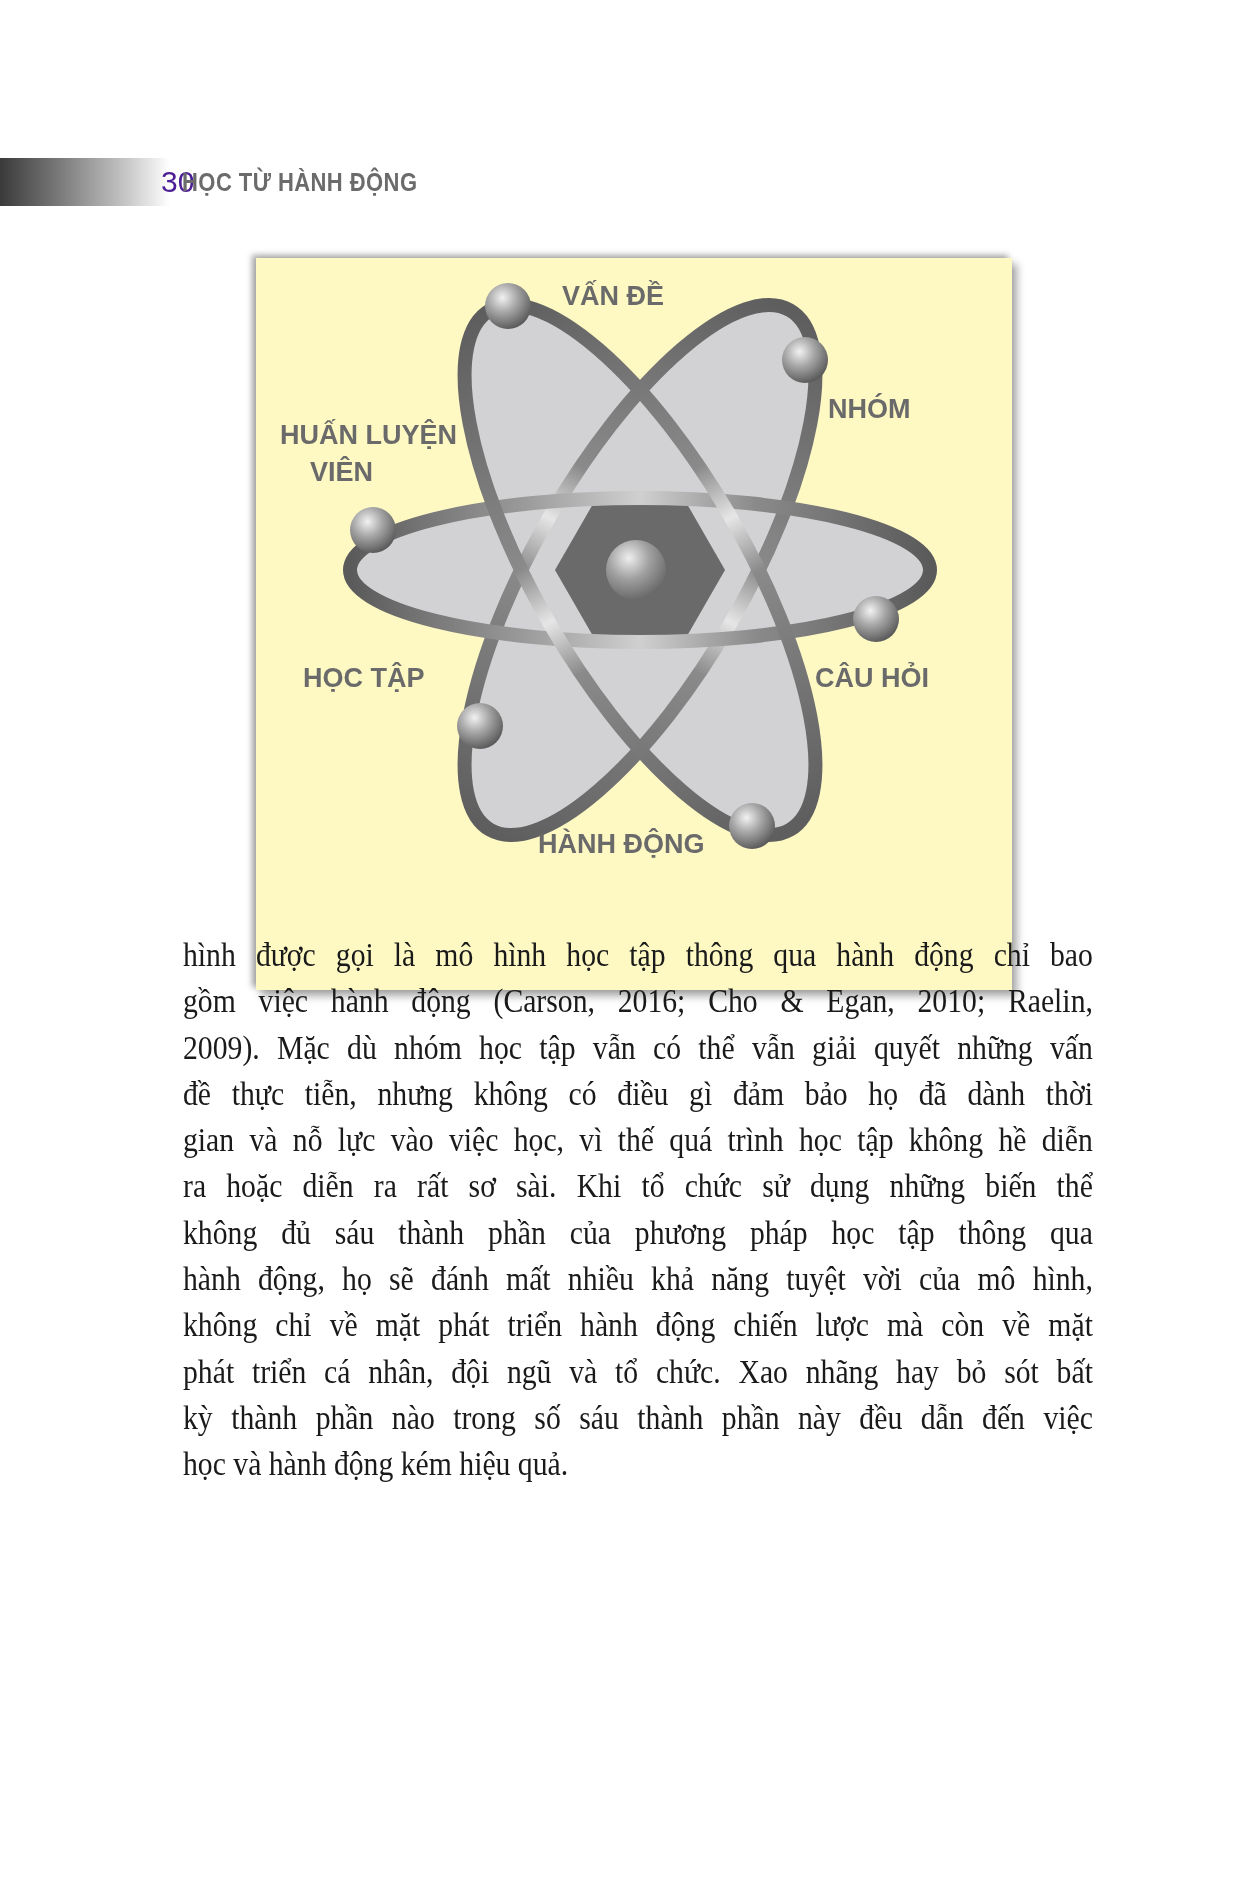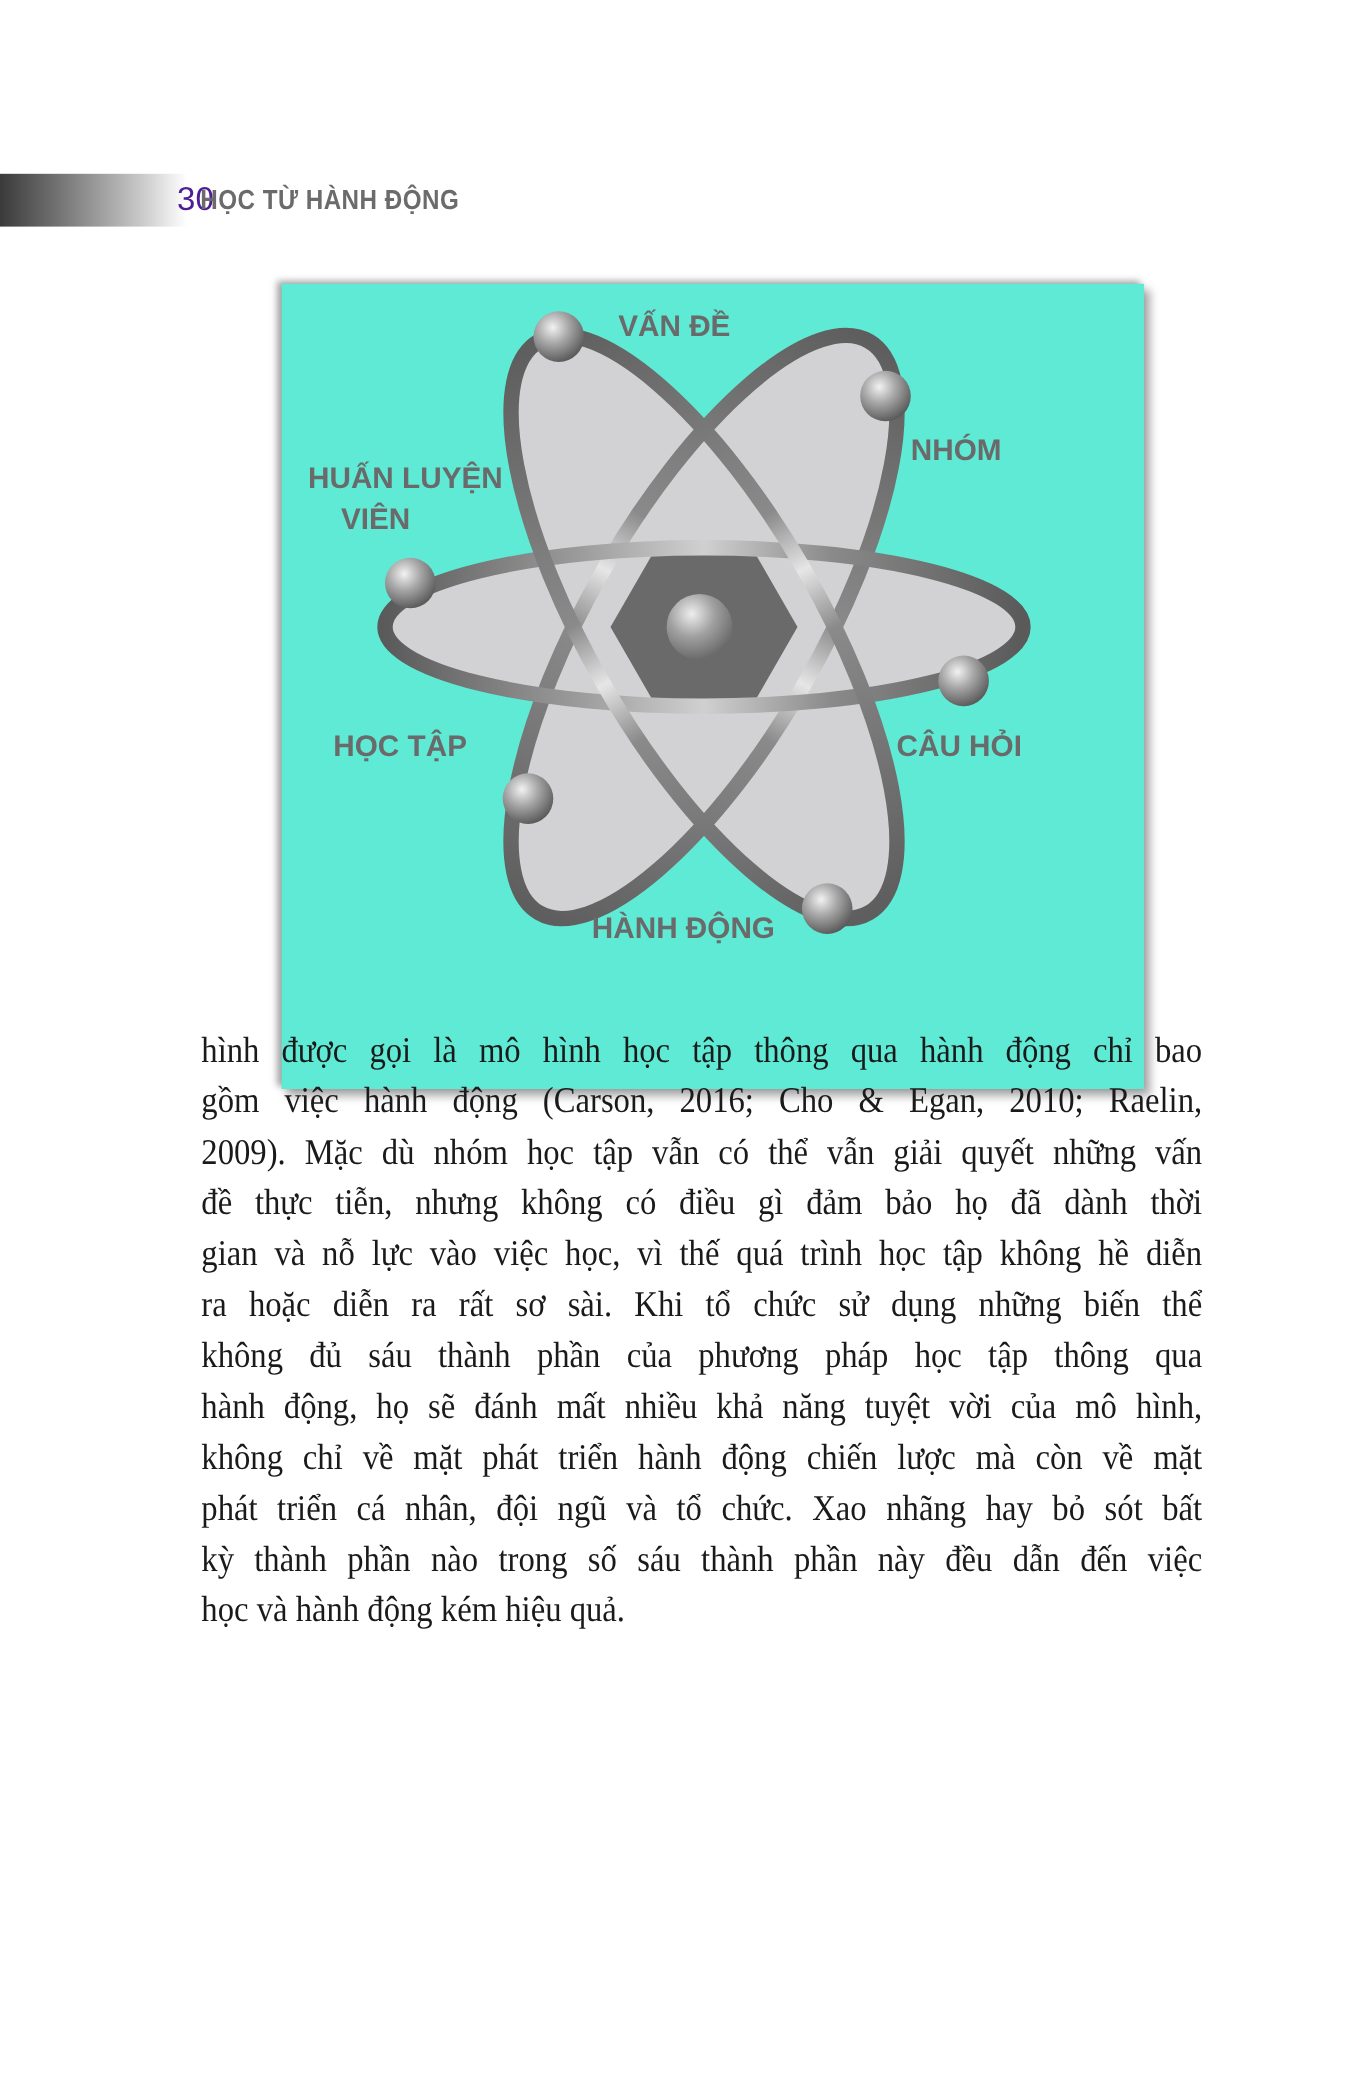--- a/index.html
+++ b/index.html
@@ -1,22 +1,22 @@
 <!DOCTYPE html>
 <html><head>
 <meta charset="utf-8">
 <style>
   html, body { margin:0; padding:0; background:#ffffff; }
   body { width:1245px; height:1898px; position:relative; overflow:hidden; font-family:"Liberation Serif", serif; }
   .header-bar { position:absolute; left:0; top:158px; width:170px; height:48px;
     background:linear-gradient(to right, #3a3a3a 0%, #7a7a7a 35%, #c8c8c8 75%, #ffffff 100%); }
   .page-number { position:absolute; left:118px; top:160px; font-family:"Liberation Sans", sans-serif; font-size:30px; color:#4c1d95; line-height:44px;margin-left:43px; }
   .running-title { position:absolute; left:182px; top:160px; font-family:"Liberation Sans", sans-serif; font-weight:bold; font-size:25px; color:#6b6b6b; line-height:44px; letter-spacing:0.5px; transform:scaleX(0.88); transform-origin:left center; }
-  .figure-frame { position:absolute; left:256px; top:258px; width:756px; height:732px; background:#5eead4;
-    box-shadow: -4px -3px 6px rgba(0,0,0,0.35), 5px 6px 8px rgba(0,0,0,0.35); padding-left: 28px; }
+  .figure-frame { position:absolute; left:256px; top:258px; width:756px; height:732px; background:#fef9c3;
+    box-shadow: -4px -3px 6px rgba(0,0,0,0.35), 5px 6px 8px rgba(0,0,0,0.35); }
   .figure-svg { position:absolute; left:0; top:0; }
   .diagram-label { font-family:"Liberation Sans", sans-serif; font-weight:bold; font-size:27px; fill:#6a6a6a; }
   .body-text { position:absolute; left:183px; top:932px; width:910px; font-size:33px; line-height:46.3px; color:#1a1a1a; text-align:justify; transform:scaleX(0.9); transform-origin:left top; width:1011px; }
   .body-text span.line { display:block; text-align:justify; text-align-last:justify; white-space:nowrap; }
   .body-text span.line.last { text-align-last:left; }
 </style>
 </head>
 <body>
 
 <div class="header-bar"></div>

